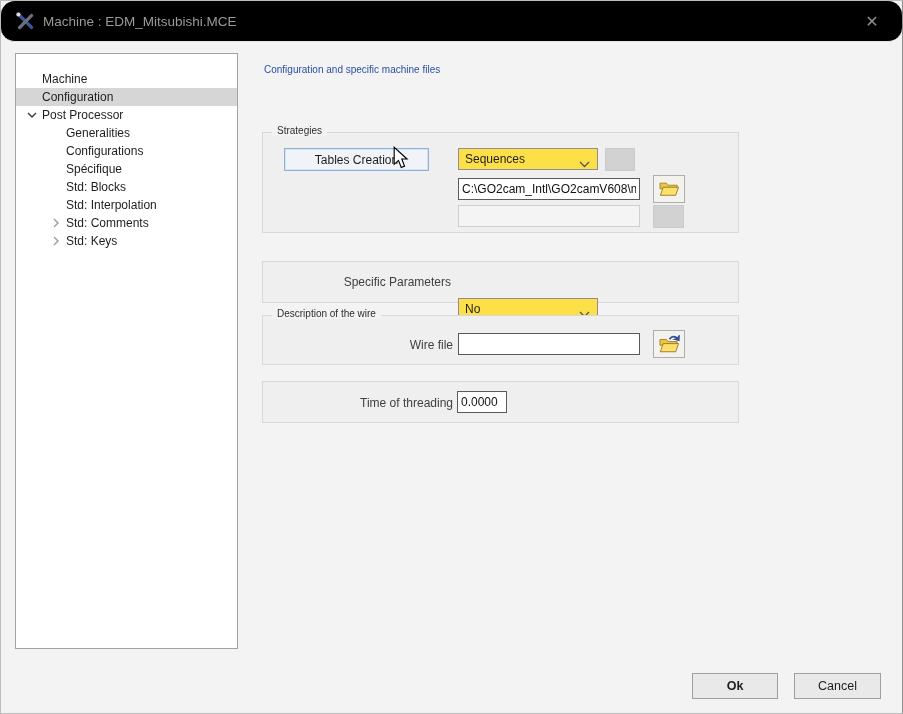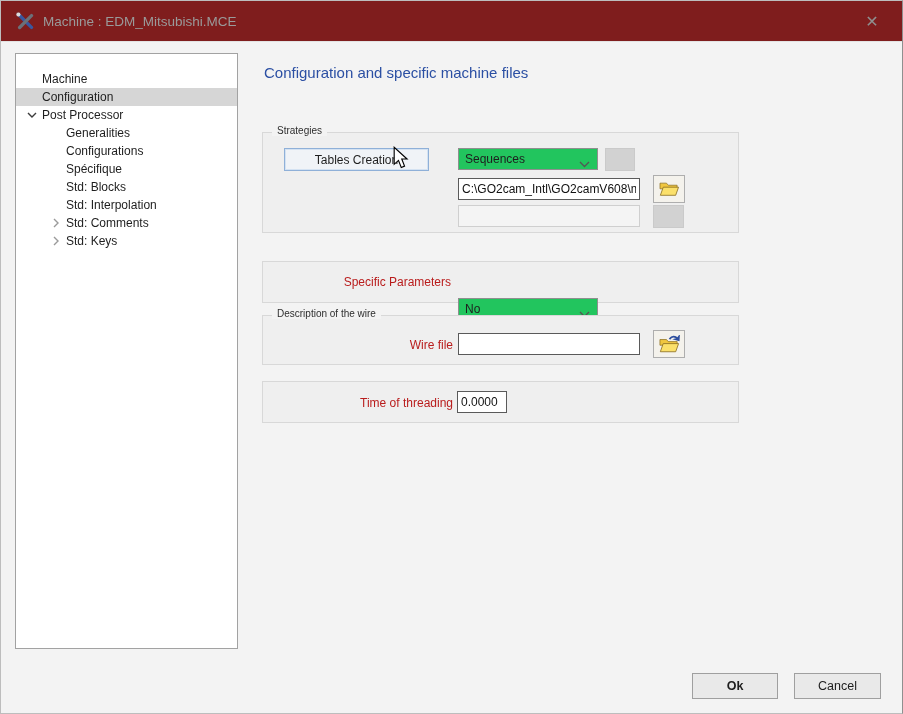--- a/index.html
+++ b/index.html
@@ -5,56 +5,56 @@
   * { margin:0; padding:0; box-sizing:border-box; }
   html,body { width:903px; height:714px; background:#ffffff; font-family:"Liberation Sans", sans-serif; }
   .dialog {
     position:relative; width:903px; height:714px;
     background:#f3f3f3; border:1px solid #bdbdbd; border-right:1px solid #8f8f8f;
     overflow:hidden;
   }
   
   .titlebar {
     position:absolute; left:0; top:0; width:100%; height:41px;
-    background:#7f1d1d; border-bottom:1px solid #e3e3e3;
+    background:#000000; border-bottom:1px solid #e3e3e3;border-radius:14px;
   }
   .titlebar .app-icon { position:absolute; left:13px; top:9px; width:23px; height:23px; }
   .titlebar .title-text {
     position:absolute; left:42px; top:0; height:41px; line-height:41px;
     font-size:13.5px; color:#9a9a9a;
   }
   .titlebar .close-btn {
     position:absolute; right:18px; top:9px; width:24px; height:24px;
     line-height:24px; text-align:center; font-size:16px; color:#8f8f8f; cursor:default;
   }
   
   .tree {
     position:absolute; left:14px; top:52px; width:223px; height:596px;
     background:#ffffff; border:1px solid #a2a2a2; padding-top:16px;
   }
   .tree-item { display:flex; align-items:center; height:18px; font-size:12px; color:#1e1e1e; padding-left:6px; cursor:default; }
   .tree-item.lvl1 { padding-left:30px; }
   .tree-item.selected { background:#d6d6d6; }
   .chev { width:20px; height:18px; display:flex; align-items:center; justify-content:center; flex:0 0 20px; }
   
-  .heading { position:absolute; left:263px; top:63px; font-size:15px; color:#2b4fa3; }
+  .heading { position:absolute; left:263px; top:63px; font-size:10px; color:#2b4fa3; }
   .groupbox {
     position:absolute; background:#efefef; border:1px solid #d8d8d8;
   }
   .legend {
     position:absolute; font-size:10px; color:#2e2e2e; background:#f3f3f3; padding:0 5px;
   }
-  .label12 { position:absolute; font-size:12px; color:#b91c1c; white-space:nowrap; }
+  .label12 { position:absolute; font-size:12px; color:#404040; white-space:nowrap; }
   .push-btn {
     position:absolute; background:#f0f3f7; border:1px solid #8fb0d8;
     box-shadow:inset 0 0 0 1px #d4e2f2;
     font-size:12px; color:#1e1e1e; font-family:"Liberation Sans", sans-serif;
   }
   .combo {
-    position:absolute; background:#22c55e; border:1px solid #8f8f8f;
+    position:absolute; background:#fde047; border:1px solid #8f8f8f;
     font-size:12px; color:#1e1e1e; display:flex; align-items:center;
     padding:0 6px; cursor:default;
   }
   .combo .combo-arrow { position:absolute; right:7px; top:8px; }
   .field {
     position:absolute; background:#ffffff; border:1px solid #5a5a5a;
     font-size:12px; color:#111; padding:0 3px; font-family:"Liberation Sans", sans-serif;
     outline:none;
   }
   .field.disabled { background:#f4f4f4; border:1px solid #cfcfcf; }

